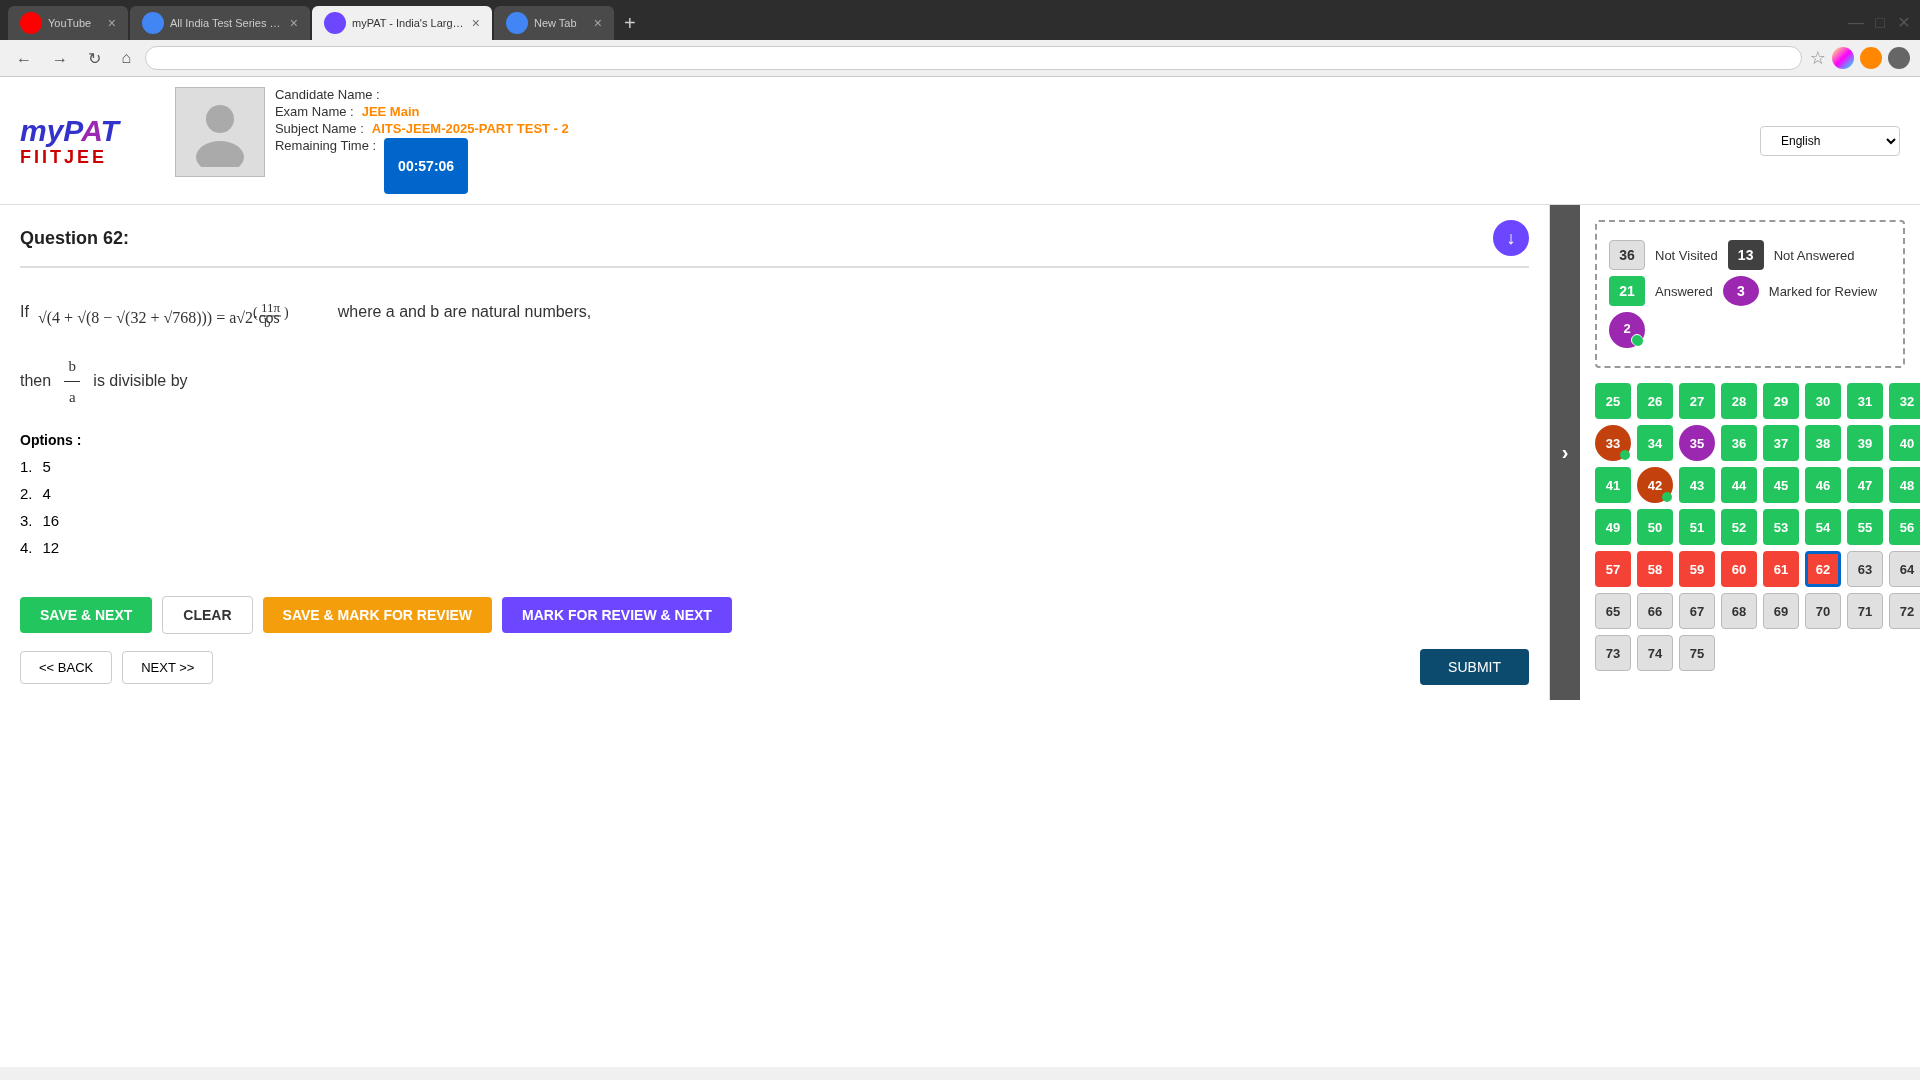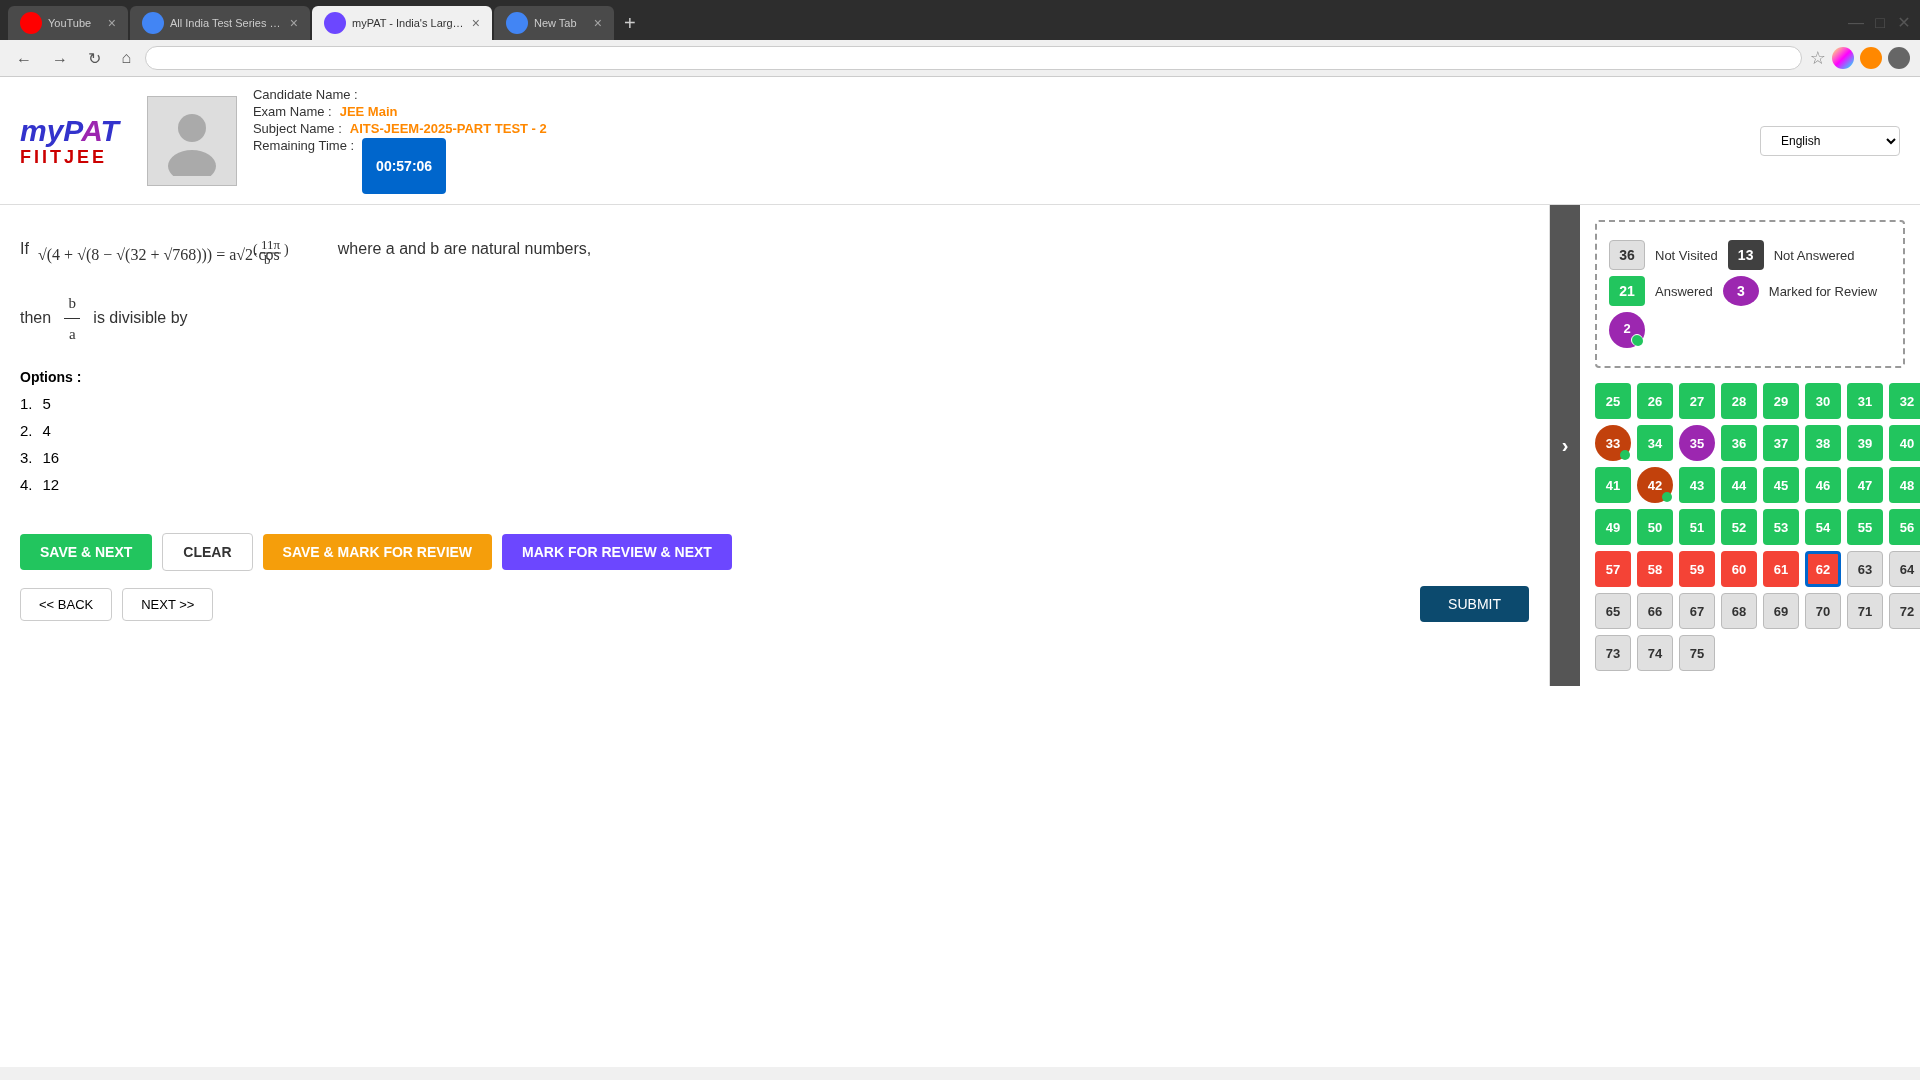--- a/index.html
+++ b/index.html
@@ -27,21 +27,21 @@
     .window-controls { display: flex; gap: 8px; margin-left: 8px; }
     .win-btn { width: 16px; height: 16px; background: none; border: none; font-size: 16px; color: #555; cursor: pointer; line-height: 1; }
 
     
     .app { background: white; min-height: calc(1080px - 90px); }
 
     
     .app-header { background: white; border-bottom: 1px solid #ddd; padding: 10px 20px; display: flex; align-items: center; gap: 20px; }
     .logo { display: flex; flex-direction: column; align-items: flex-start; }
 
-    .candidate-info { display: flex; gap: 16px; align-items: center; margin-left: 8px; }
+    .candidate-info { display: flex; gap: 10px; align-items: flex-start; margin-left: 36px; }
     .avatar { width: 90px; height: 90px; background: #ddd; border: 1px solid #bbb; display: flex; align-items: center; justify-content: center; }
     .avatar svg { width: 60px; height: 70px; fill: #999; }
     .info-table { display: flex; flex-direction: column; gap: 2px; }
     .info-row { display: flex; gap: 8px; font-size: 13px; }
     .info-label { color: #333; font-weight: normal; }
     .info-value { color: #ff8800; font-weight: bold; }
     .info-value.blue { color: #0066cc; }
     .timer-badge { background: #0066cc; color: white; padding: 20px 14px; border-radius: 4px; font-size: 14px; font-weight: bold; }
 
     .lang-select { margin-left: auto; padding: 6px 16px; font-size: 12px; border: 1px solid #ccc; border-radius: 4px; background: white; cursor: pointer; min-width: 140px; }
@@ -186,20 +186,24 @@
     <select class="lang-select">
       <option>English</option>
       <option>Hindi</option>
     </select>
   </div>
 
   <div class="main-layout">
 
     <div style="flex:1; border-right:1px solid #ddd;">
       <div style="padding: 15px 20px;">
+        <div class="question-header">
+          <span class="question-title">Question 62:</span>
+          <div class="scroll-btn"></div>
+        </div>
 
         <div class="question-body math-block">
           <p style="margin-bottom:8px;">
             If
             <svg width="300" height="60" viewBox="0 0 300 60" xmlns="http://www.w3.org/2000/svg" style="vertical-align:middle;">
 
               <text x="5" y="40" font-size="16" font-family="serif" fill="#333">
                 √(4 + √(8 − √(32 + √768))) = a√2·cos
               </text>
               <text x="220" y="34" font-size="14" font-family="serif" fill="#333">(</text>

